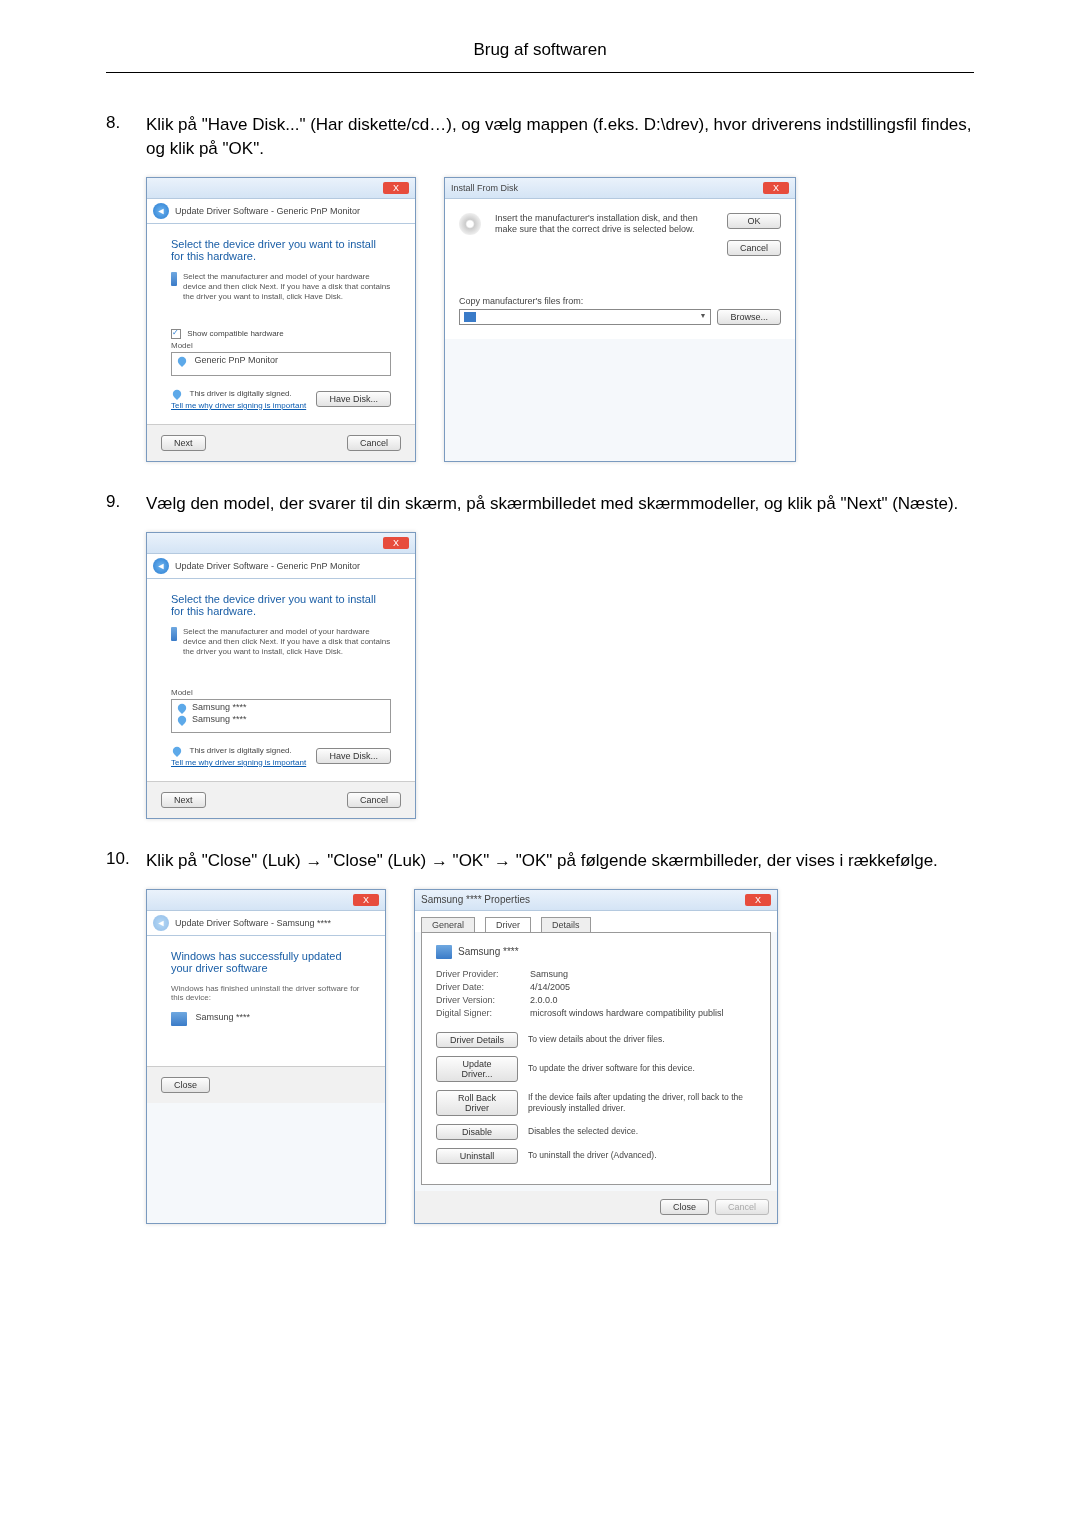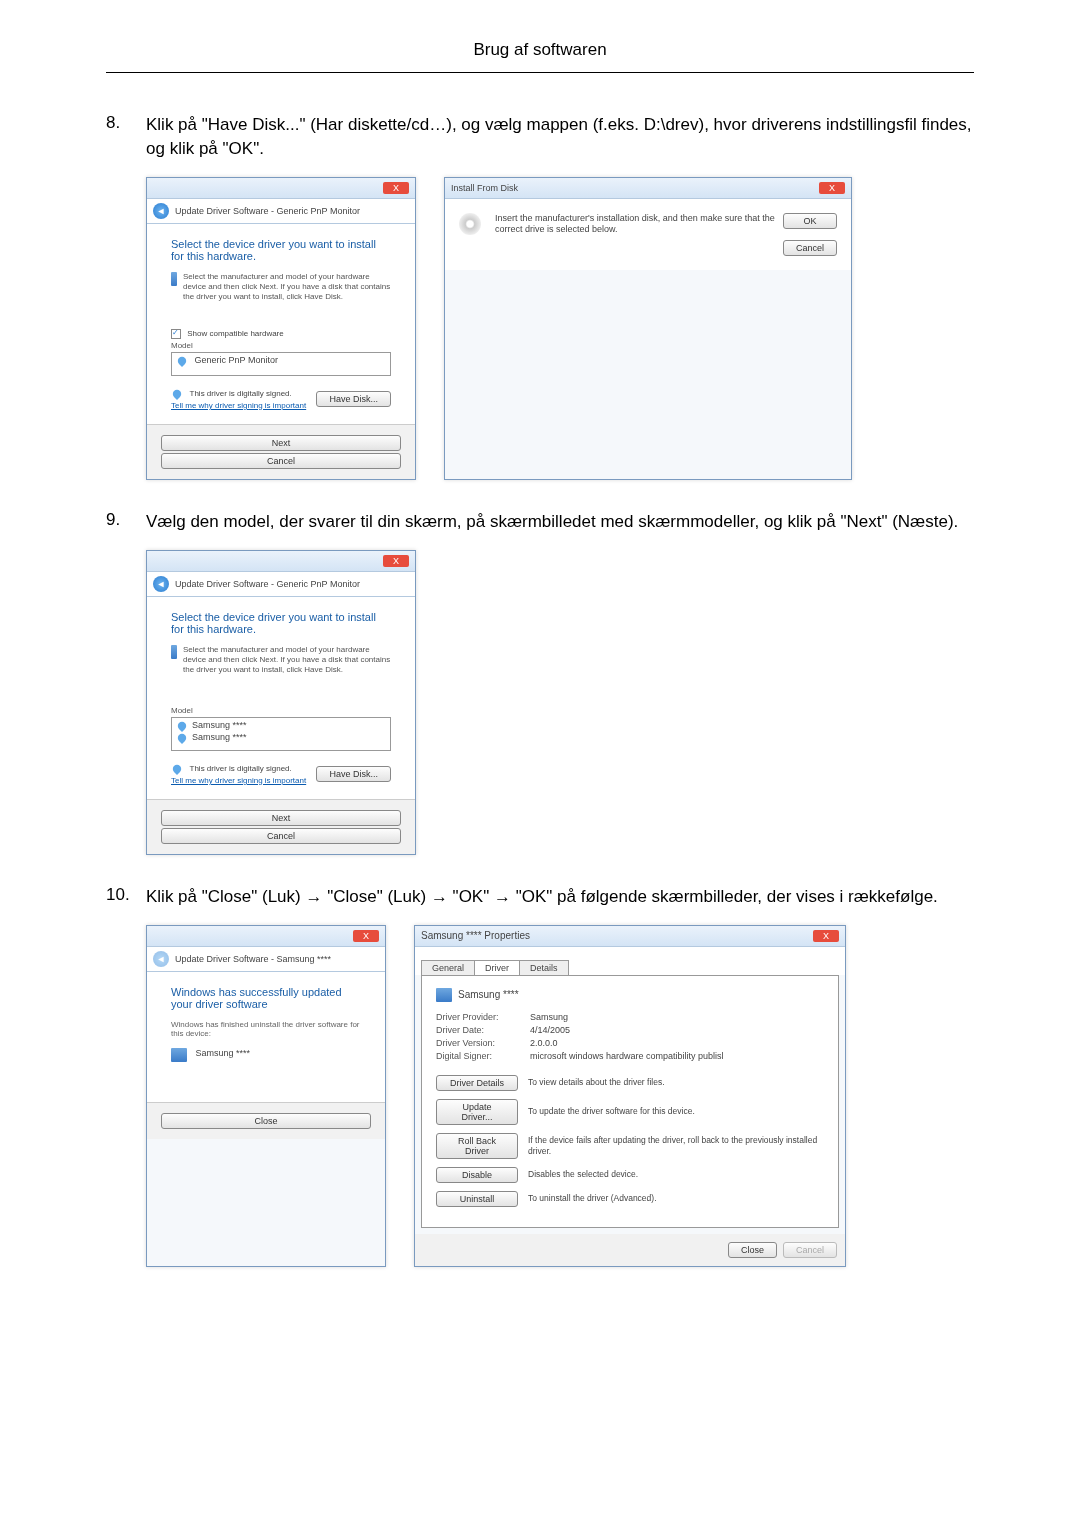--- a/index.html
+++ b/index.html
@@ -126,25 +126,24 @@
       margin-bottom: 4px;
     }
     .dlg .list-label {
       font-size: 8px;
       color: #555;
       margin-bottom: 2px;
     }
     .dlg .footer {
       padding: 10px 14px;
       display: flex;
-      justify-content: flex-start;
+      justify-content: space-between;
       gap: 2px;
       background: #f1f1f1;
       border-top: 1px solid #ccc;
-      flex-direction: column;
     }
     .btn {
       background: linear-gradient(#fdfdfd, #e3e3e3);
       border: 1px solid #888;
       border-radius: 3px;
       padding: 2px 12px;
       font-size: 9px;
       color: #333;
     }
     .btn.disabled {
@@ -171,21 +170,21 @@
       height: 22px;
       background: radial-gradient(circle, #fff 20%, #ccc 30%, #eee 70%, #bbb);
       border-radius: 50%;
       display: inline-block;
       vertical-align: top;
       margin-right: 6px;
     }
 
     
     .ifd {
-      width: 408px;
+      width: 352px;
     }
     .ifd .body {
       padding: 14px;
     }
     .ifd .row1 {
       display: flex;
       align-items: flex-start;
       gap: 8px;
     }
     .ifd .row1 .msg {
@@ -227,32 +226,32 @@
       width: 12px;
       height: 10px;
       background: #3a7bc8;
       display: inline-block;
       margin-right: 4px;
       vertical-align: middle;
     }
 
     
     .props {
-      width: 432px;
+      width: 364px;
       font-size: 9px;
     }
     .props .titlebar {
       font-size: 10px;
     }
     .props .tabs {
       display: flex;
       background: #fff;
-      padding-top: 13px;
+      padding-top: 6px;
       padding-left: 6px;
-      gap: 0;
+      gap: 11px;
     }
     .props .tab {
       border: 1px solid #999;
       border-bottom: none;
       padding: 2px 10px;
       background: #eee;
       font-size: 9px;
       margin-right: -1px;
     }
     .props .tab.active {
@@ -378,20 +377,27 @@
           </div>
           <div class="body">
             <div class="row1">
               <span class="cd-icon"></span>
               <span class="msg">Insert the manufacturer's installation disk, and then make sure that the correct drive is selected below.</span>
               <div class="btns">
                 <button class="btn">OK</button>
                 <button class="btn">Cancel</button>
               </div>
             </div>
+            <div class="row2">
+              <div class="cp">
+                <div style="font-size:9px;margin-bottom:3px">Copy manufacturer's files from:</div>
+                <div class="combo"><span class="drive-icon"></span><span></span></div>
+              </div>
+              <button class="btn">Browse...</button>
+            </div>
           </div>
         </div>
 
       </div>
     </div>
   </li>
 
   <li>
     <div class="step-content">
       <div class="step-text">Vælg den model, der svarer til din skærm, på skærmbilledet med skærmmodeller, og klik på "Next" (Næste).</div>

